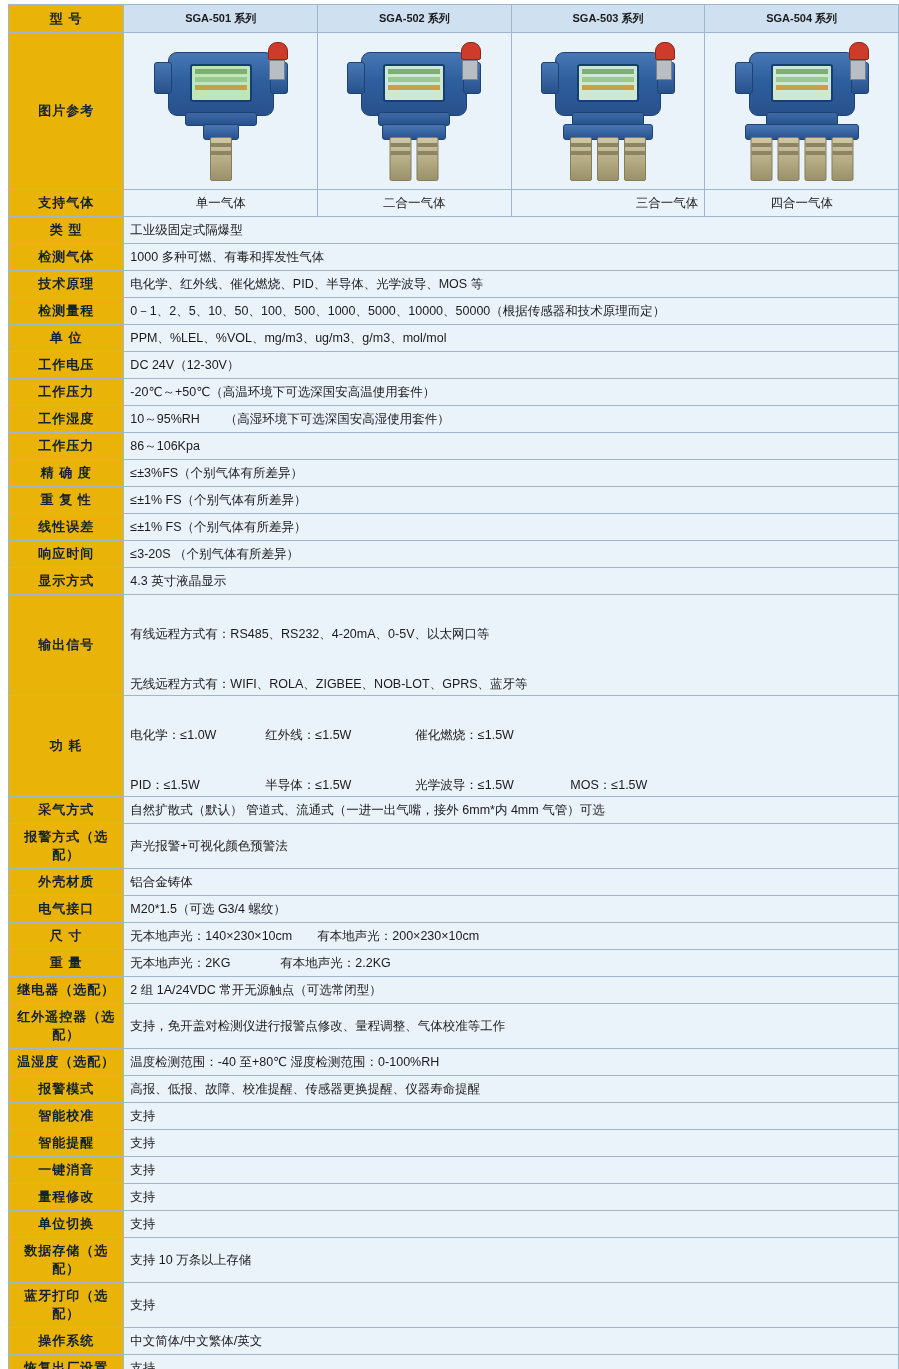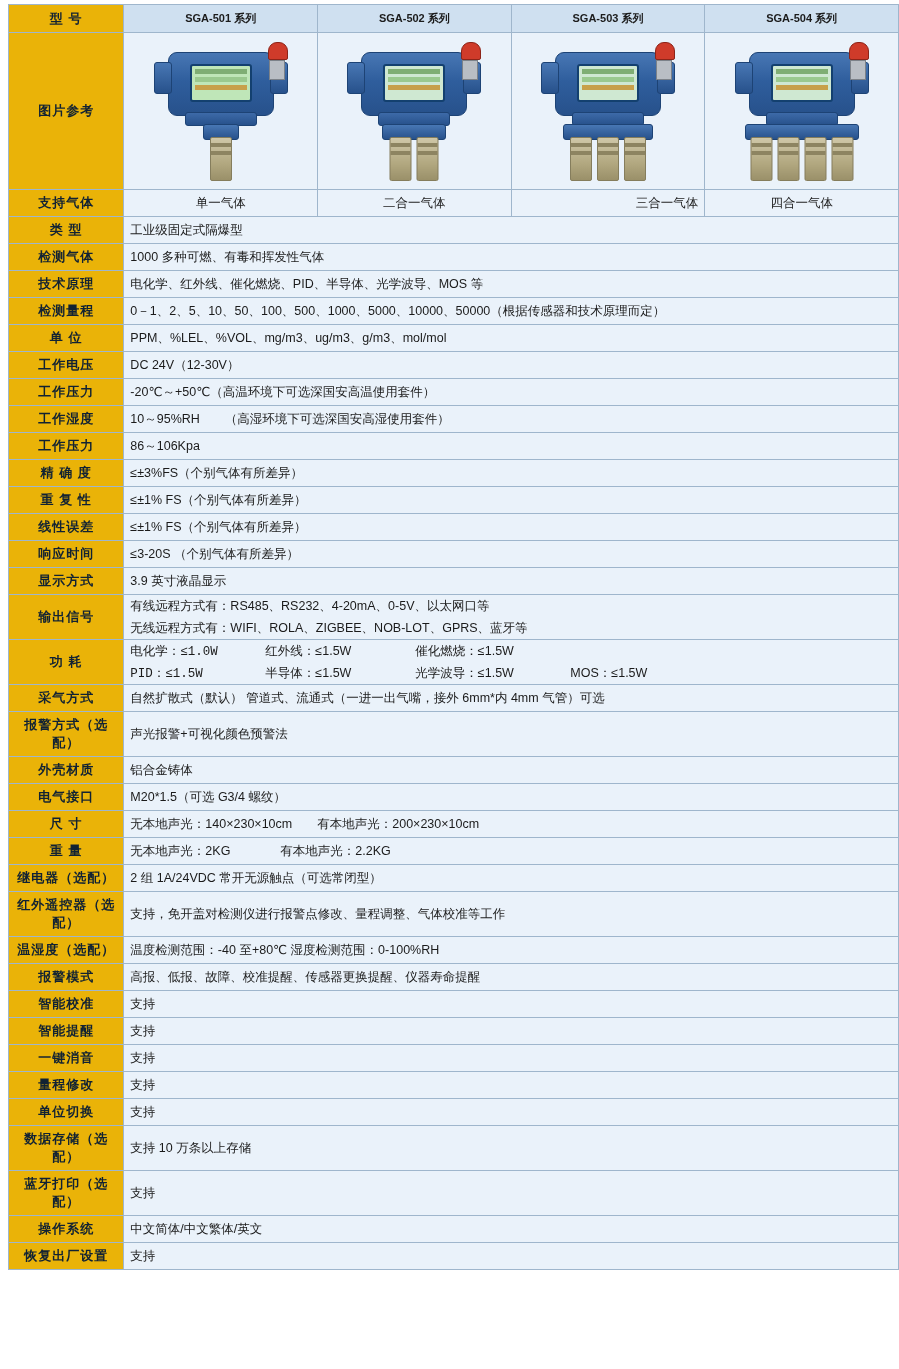--- a/index.html
+++ b/index.html
@@ -17,24 +17,24 @@
     letter-spacing:1px;
     font-size:13px;
   }
   td.val{background:#eaf2fa;padding:0 6px;}
   td.val.single{height:20px;}
   td.hdr{background:#cfe0f0;text-align:center;font-weight:bold;padding:6px 2px;font-size:11px;}
   .imgcell{background:#eaf2fa;text-align:center;padding:2px;height:152px;}
   .multi div{padding:3px 0;}
   .cols{display:flex;flex-wrap:wrap;}
   .cols span{display:inline-block;}
-  .w1{width:135px;font-family:Liberation Mono, monospace;}
+  .w1{width:135px;}
   .w2{width:150px;}
   .w3{width:155px;}
-  .val .line{padding:2.5px 0;}
+  .val .line{padding:2.5px 0;margin-top:28px;}
   
   .device{position:relative;width:150px;height:146px;margin:0 auto;}
   .dev-body{position:absolute;left:50%;transform:translateX(-50%);}
   .topcase{width:104px;height:62px;top:14px;border-radius:9px;background:linear-gradient(180deg,#4877b4 0%,#2f5e9d 45%,#27518b 100%);border:1px solid #1d4375;}
   .screen{position:absolute;left:50%;transform:translateX(-50%);top:26px;width:58px;height:34px;background:#cfe8d2;border:2px solid #13406f;border-radius:3px;overflow:hidden;}
   .screen.green{background:#bfe6b8;}
   .screen .bar{height:5px;margin:3px 3px 0 3px;background:#7fae74;}
   .screen .bar.b2{background:#9ac98f;}
   .screen .bar.b3{background:#c7a04a;}
   .lugL,.lugR{position:absolute;top:24px;width:16px;height:30px;background:linear-gradient(180deg,#4877b4,#27518b);border:1px solid #1d4375;border-radius:3px;}
@@ -251,21 +251,21 @@
   <tr>
           <td class="lbl">线性误差</td>
           <td class="val single" colspan="4">≤±1% FS（个别气体有所差异）</td>
         </tr>
   <tr>
           <td class="lbl">响应时间</td>
           <td class="val single" colspan="4">≤3-20S （个别气体有所差异）</td>
         </tr>
   <tr>
           <td class="lbl">显示方式</td>
-          <td class="val single" colspan="4">3.9 英寸液晶显示</td>
+          <td class="val single" colspan="4">4.3 英寸液晶显示</td>
         </tr>
 
   <tr>
     <td class="lbl">输出信号</td>
     <td class="val multi" colspan="4">
       <div class="line">有线远程方式有：RS485、RS232、4-20mA、0-5V、以太网口等</div>
       <div class="line">无线远程方式有：WIFI、ROLA、ZIGBEE、NOB-LOT、GPRS、蓝牙等</div>
     </td>
   </tr>
 

